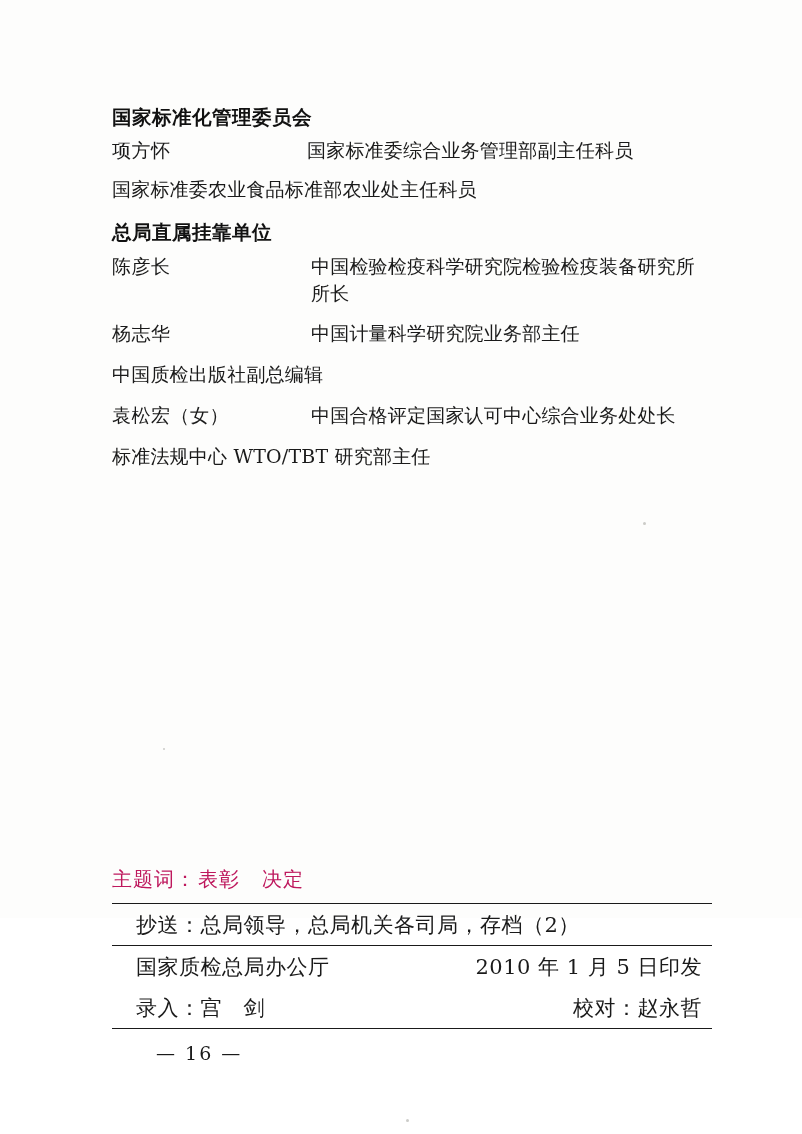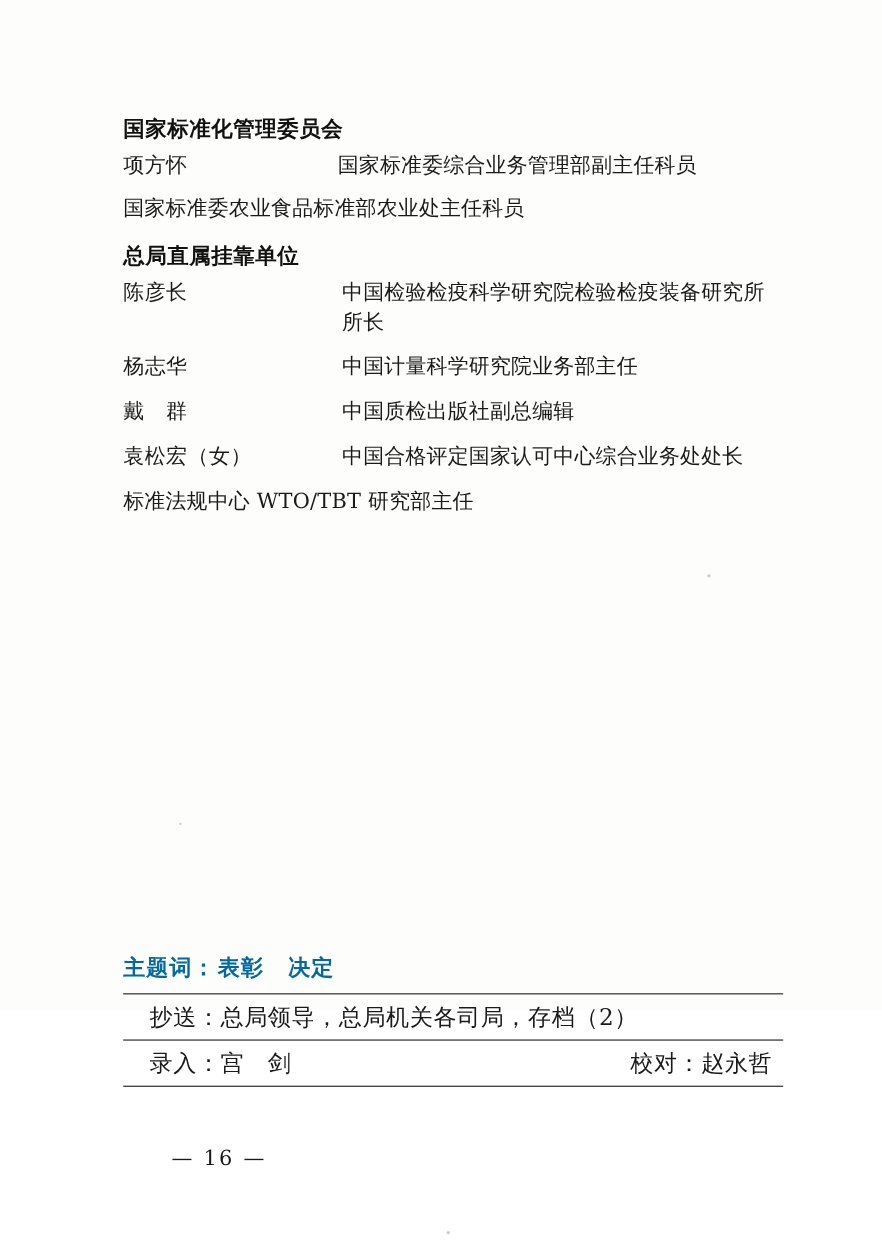--- a/index.html
+++ b/index.html
@@ -77,25 +77,25 @@
 
   
   .footer {
     position: absolute;
     left: 112px;
     top: 866px;
     width: 600px;
   }
   .keywords {
     font-family: "DejaVu Sans", sans-serif;
-    font-weight: bold;
+    font-weight: normal;
     font-size: 20px;
     letter-spacing: 1px;
     margin-bottom: 10px;
-    color: #0369a1;
+    color: #be185d;
   }
   .keywords .kw-label { margin-right: 2px; }
   .keywords .kw-1 { margin-right: 22px; }
   .rule {
     border: 0;
     border-top: 1.6px solid #1a1a1a;
     margin: 0;
     width: 100%;
   }
   .rule.thin {
@@ -160,21 +160,20 @@
     <ul class="roster group-b">
       <li class="roster-row">
         <span class="name">陈彦长</span>
         <span class="title">中国检验检疫科学研究院检验检疫装备研究所所长</span>
       </li>
       <li class="roster-row">
         <span class="name">杨志华</span>
         <span class="title">中国计量科学研究院业务部主任</span>
       </li>
       <li class="roster-row">
-        <span class="name">戴　群</span>
         <span class="title">中国质检出版社副总编辑</span>
       </li>
       <li class="roster-row">
         <span class="name">袁松宏（女）</span>
         <span class="title">中国合格评定国家认可中心综合业务处处长</span>
       </li>
       <li class="roster-row">
         <span class="title">标准法规中心 WTO/TBT 研究部主任</span>
       </li>
     </ul>
@@ -186,20 +185,24 @@
     </div>
 
     <hr class="rule">
 
     <div class="footer-line single">
       <span>抄送：总局领导，总局机关各司局，存档（2）</span>
     </div>
 
     <hr class="rule thin">
 
+    <div class="footer-line">
+      <span>国家质检总局办公厅</span>
+      <span class="right">2010 年 1 月 5 日印发</span>
+    </div>
 
     <div class="footer-line">
       <span>录入：宫　剑</span>
       <span class="right">校对：赵永哲</span>
     </div>
 
     <hr class="rule">
   </div>
 
   <div class="page-number">— 16 —</div>

